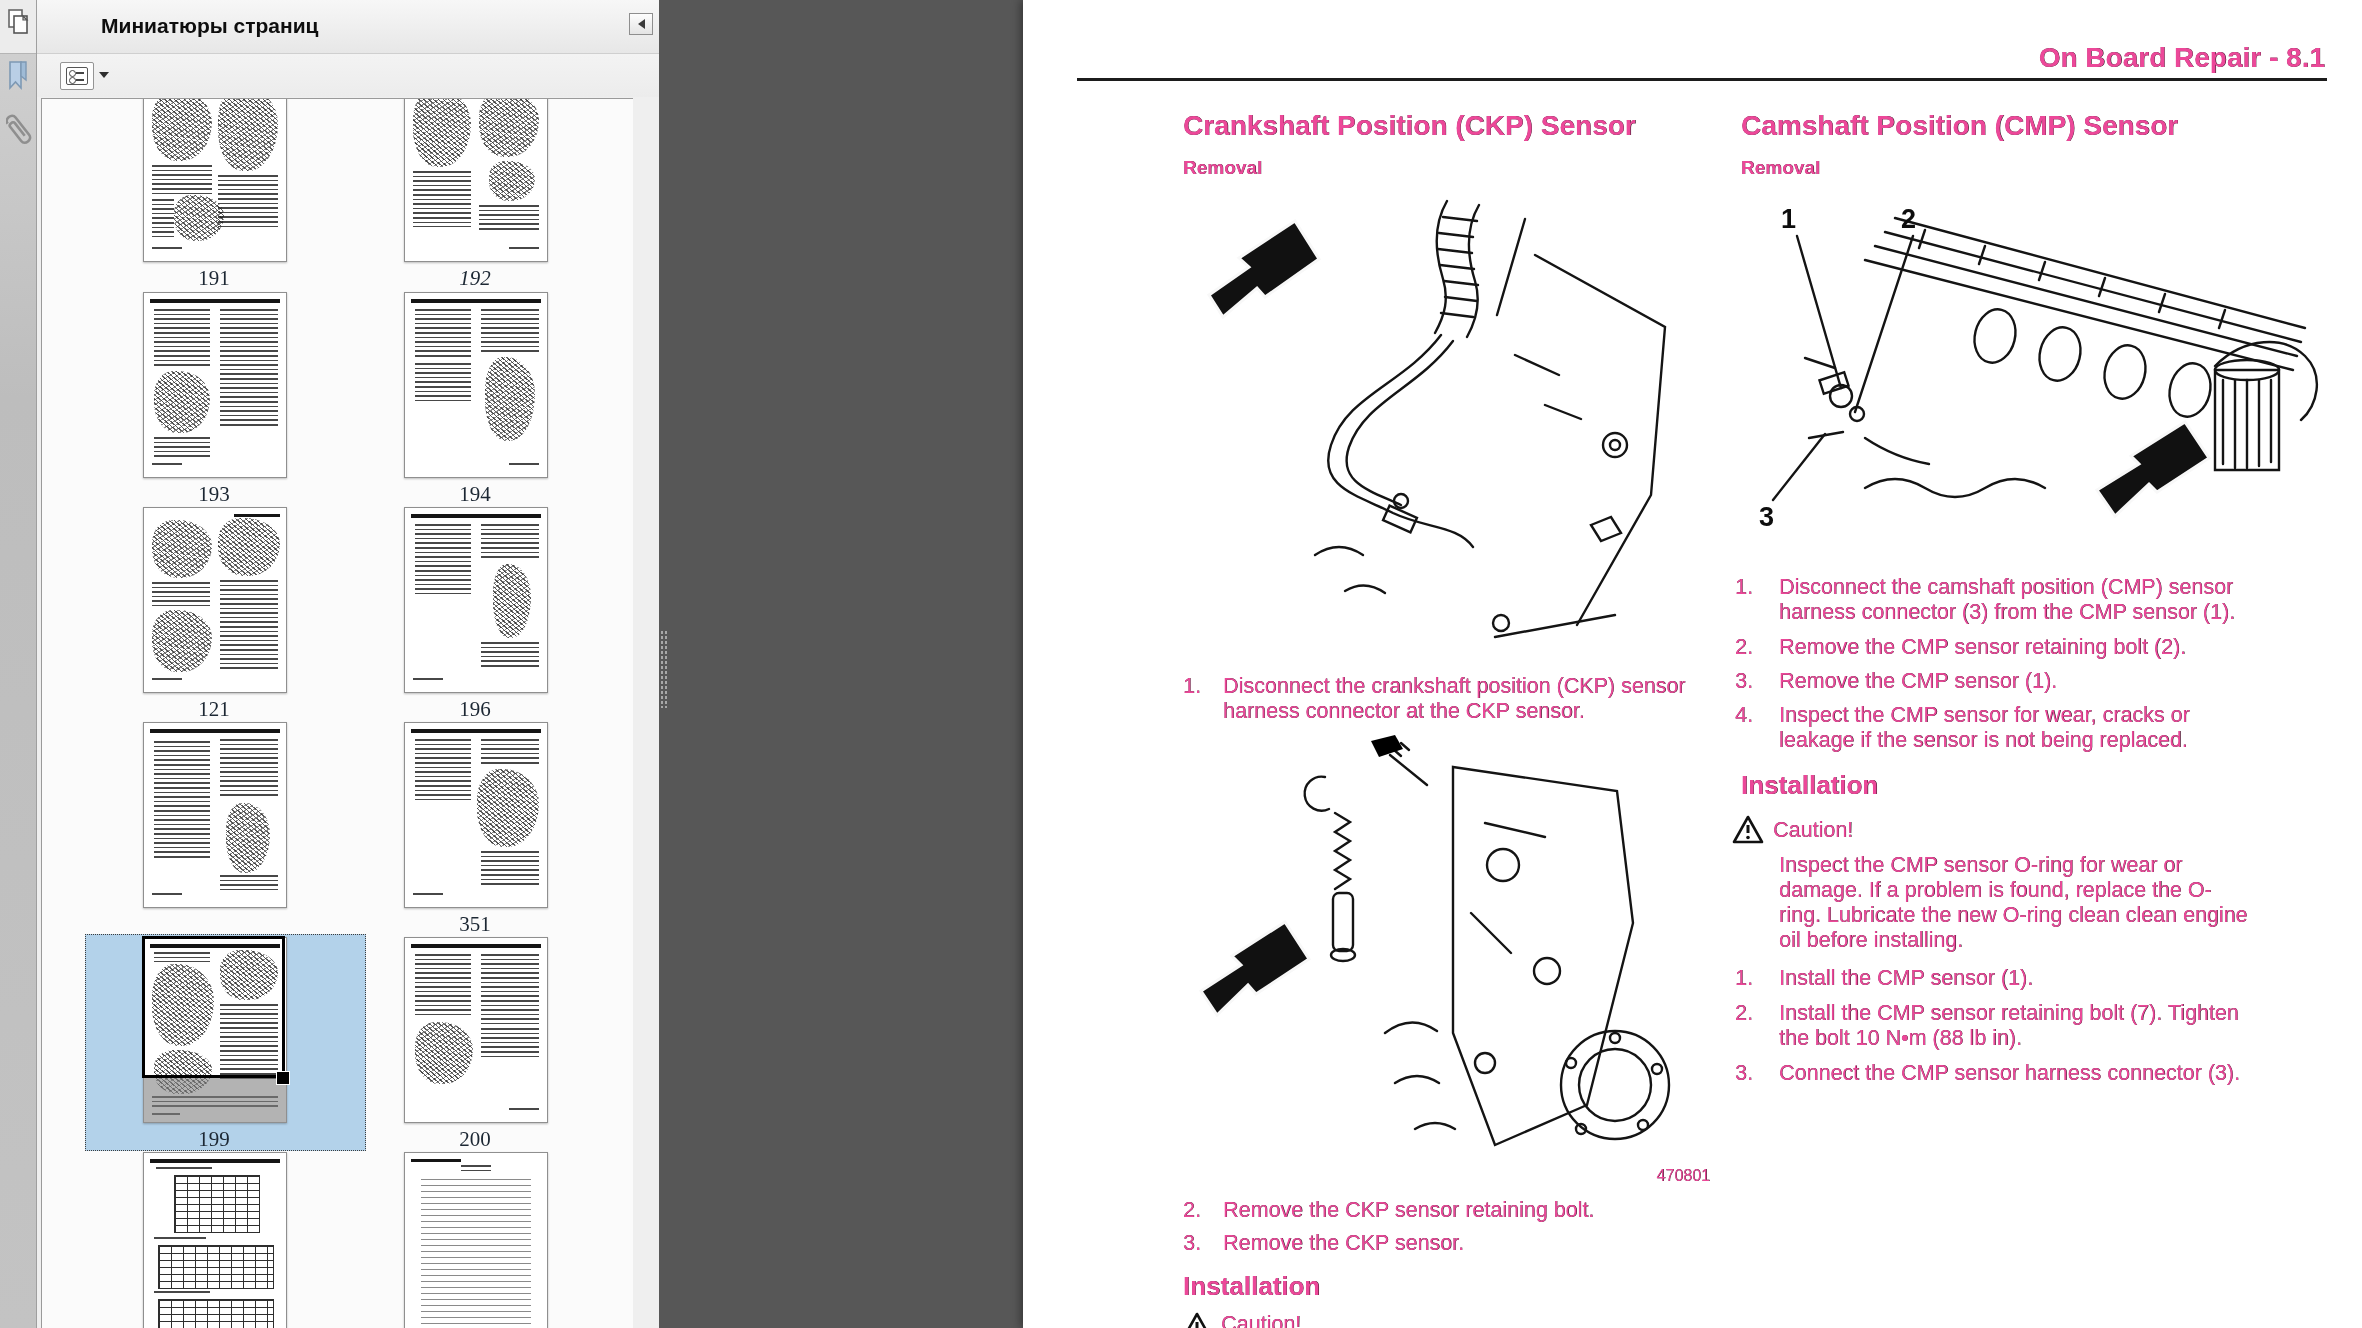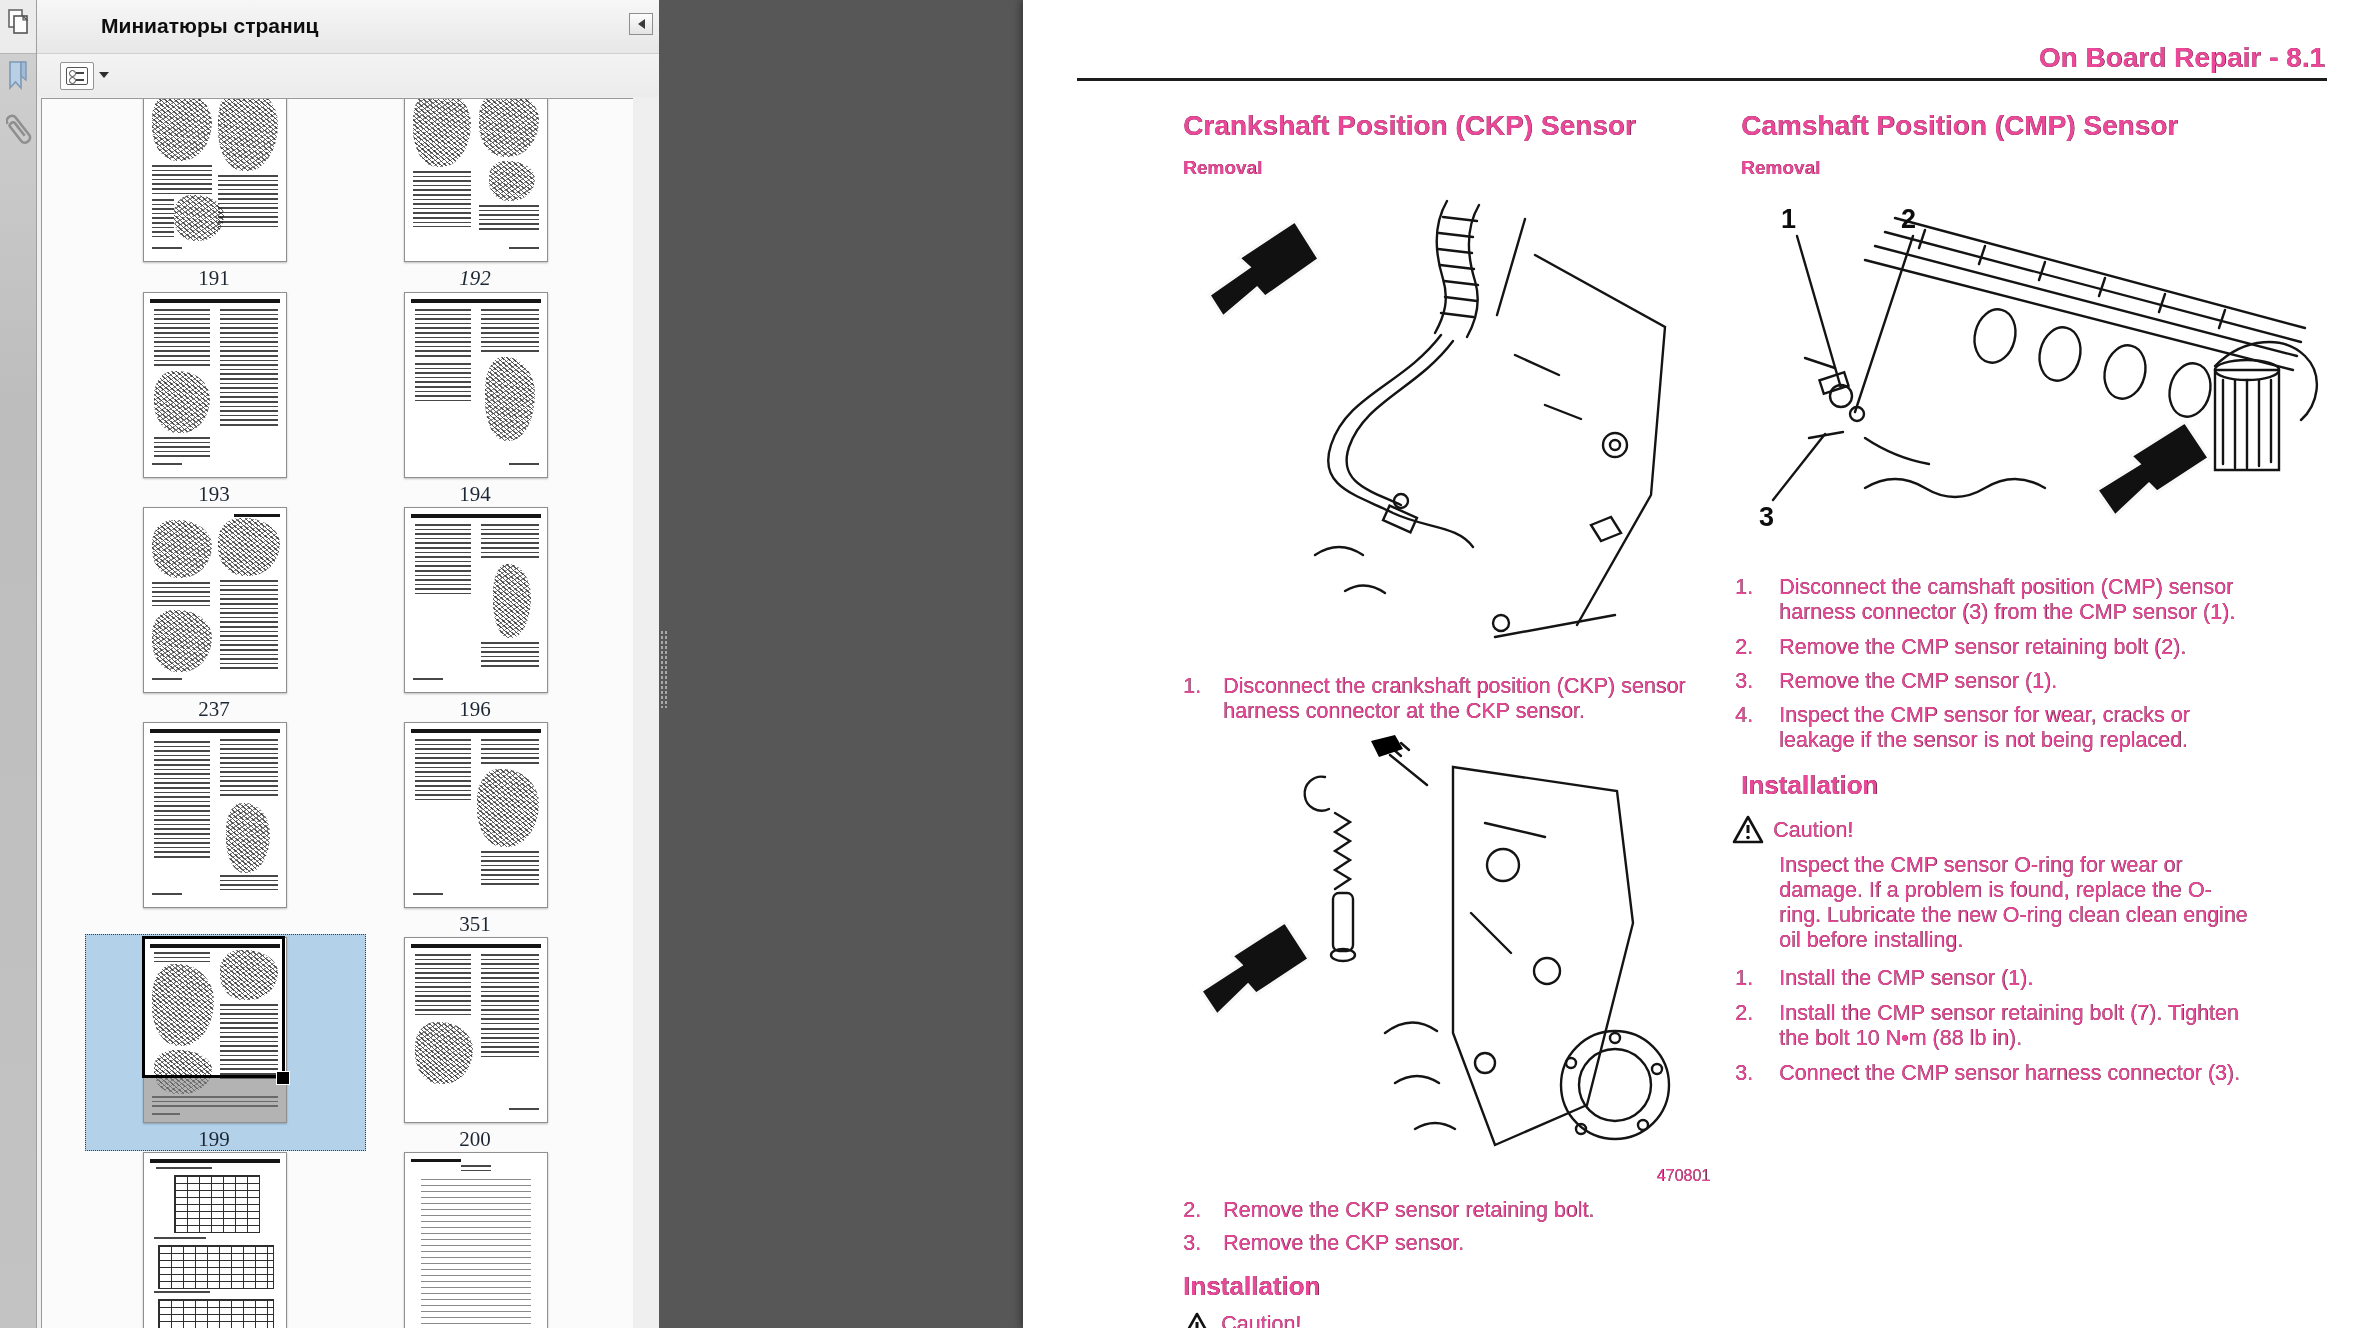--- a/index.html
+++ b/index.html
@@ -171,21 +171,21 @@
       <div class="plabel" style="left: 292px; top: 383px;">194</div>
       <div class="thumb" style="left: 101px; top: 408px;">
         <div class="pt bar" style="left: 90px; top: 6px; width: 46px; height: 3px;"></div>
         <div class="pt blob" style="left: 8px; top: 12px; width: 60px; height: 58px;"></div>
         <div class="pt blob" style="left: 74px; top: 10px; width: 62px; height: 58px;"></div>
         <div class="pt lines" style="left: 8px; top: 74px; width: 58px; height: 24px;"></div>
         <div class="pt blob" style="left: 8px; top: 102px; width: 60px; height: 62px;"></div>
         <div class="pt lines" style="left: 76px; top: 72px; width: 58px; height: 92px;"></div>
         <div class="pt lines" style="left: 8px; top: 170px; width: 30px; height: 3px;"></div>
       </div>
-      <div class="plabel" style="left: 31px; top: 598px;">237</div>
+      <div class="plabel" style="left: 31px; top: 598px;">121</div>
       <div class="thumb" style="left: 362px; top: 408px;">
         <div class="pt bar" style="left: 6px; top: 6px; width: 130px; height: 4px;"></div>
         <div class="pt lines" style="left: 10px; top: 16px; width: 56px; height: 70px;"></div>
         <div class="pt lines" style="left: 76px; top: 16px; width: 58px; height: 36px;"></div>
         <div class="pt blob" style="left: 88px; top: 56px; width: 38px; height: 74px;"></div>
         <div class="pt lines" style="left: 76px; top: 134px; width: 58px; height: 26px;"></div>
         <div class="pt lines" style="left: 8px; top: 170px; width: 30px; height: 3px;"></div>
       </div>
       <div class="plabel" style="left: 292px; top: 598px;">196</div>
       <div class="thumb" style="left: 101px; top: 623px;">

